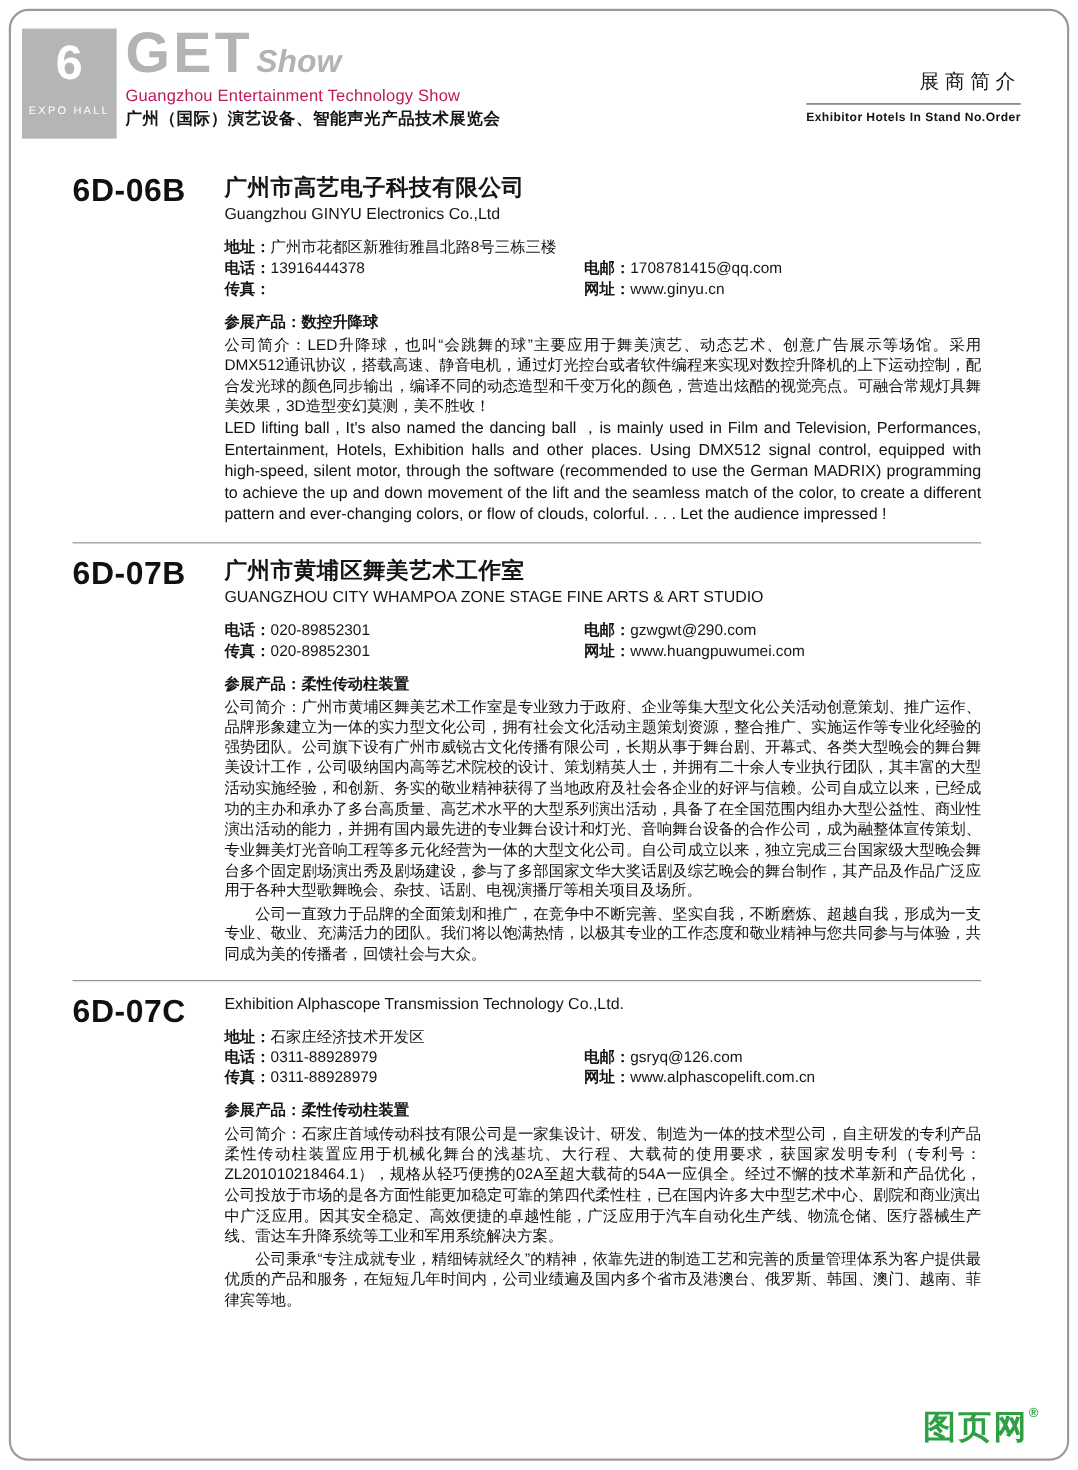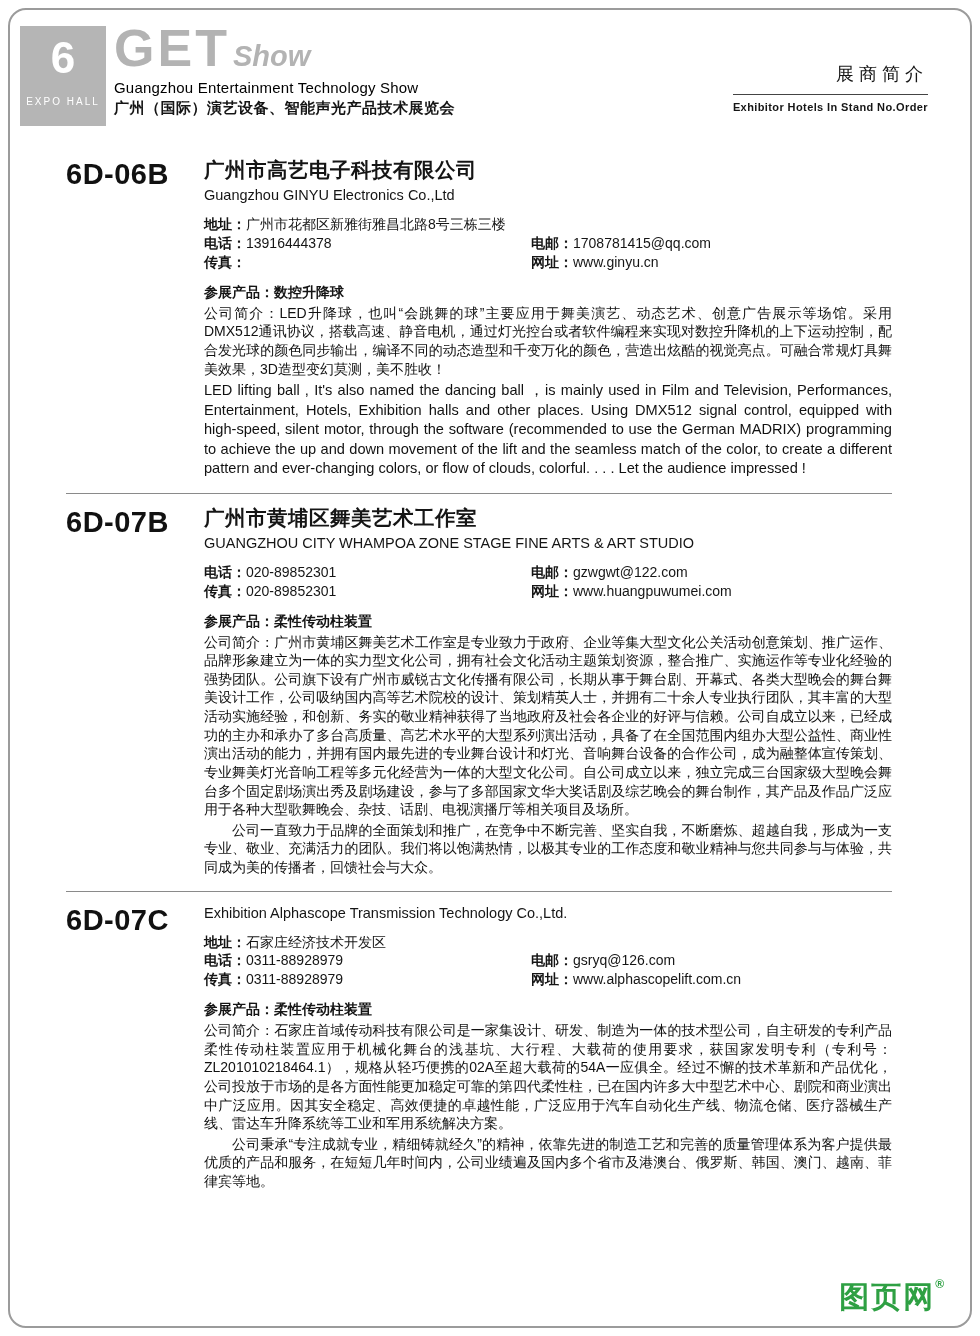--- a/index.html
+++ b/index.html
@@ -22,21 +22,21 @@
     position:absolute; left:10px; top:16px;
     width:86px; height:100px;
     background:#b5b5b5; color:#fff; text-align:center;
   }
   .hall-num { font-size:44px; font-weight:bold; margin-top:10px; line-height:1; }
   .hall-label { font-size:10px; letter-spacing:2px; margin-top:16px; }
   .logo-area { position:absolute; left:104px; top:12px; }
   .logo-line { line-height:1; white-space:nowrap; }
   .logo-get { font-size:52px; font-weight:bold; color:#b3b3b3; letter-spacing:3px; }
   .logo-show { font-size:29px; font-weight:bold; font-style:italic; color:#b3b3b3; margin-left:3px; }
-  .sub-en { font-size:15px; margin-top:5px; letter-spacing:0.2px; color:#000000; }
+  .sub-en { font-size:15px; margin-top:5px; letter-spacing:0.2px; color:#be185d; }
   .sub-cn { font-size:15px; font-weight:bold; margin-top:3px; letter-spacing:0.5px;font-family:Liberation Mono, monospace; }
   .header-right { position:absolute; right:42px; top:52px; text-align:right; }
   .right-title { font-size:18px; letter-spacing:5px; padding-bottom:8px; }
   .right-sub { font-size:11px; font-weight:bold; border-top:1px solid #444; padding-top:6px; letter-spacing:0.4px; }
   
   .entries { padding:4px 78px 0 56px; }
   .entry { display:flex; margin-top:10px; }
   .stand { flex:0 0 138px; width:138px; font-size:29px; font-weight:bold; letter-spacing:0.5px; padding-top:2px; color:#111; }
   .info { flex:1; min-width:0; }
   .name-cn { font-size:20.5px; font-weight:bold; letter-spacing:0.5px; }
@@ -103,21 +103,21 @@
 
     <hr class="sep">
 
     <section class="entry">
       <div class="stand">6D-07B</div>
       <div class="info">
         <h2 class="name-cn">广州市黄埔区舞美艺术工作室</h2>
         <div class="name-en">GUANGZHOU CITY WHAMPOA ZONE STAGE FINE ARTS &amp; ART STUDIO</div>
         <div class="contact">
           <div><span class="c-label">电话：</span><span>020-89852301</span></div>
-          <div><span class="c-label">电邮：</span><span>gzwgwt@122.com</span></div>
+          <div><span class="c-label">电邮：</span><span>gzwgwt@290.com</span></div>
           <div><span class="c-label">传真：</span><span>020-89852301</span></div>
           <div><span class="c-label">网址：</span><span>www.huangpuwumei.com</span></div>
         </div>
         <div class="products"><span class="c-label">参展产品：</span><span>柔性传动柱装置</span></div>
         <p class="body-text"><span class="c-label">公司简介：</span><span>广州市黄埔区舞美艺术工作室是专业致力于政府、企业等集大型文化公关活动创意策划、推广运作、品牌形象建立为一体的实力型文化公司，拥有社会文化活动主题策划资源，整合推广、实施运作等专业化经验的强势团队。公司旗下设有广州市威锐古文化传播有限公司，长期从事于舞台剧、开幕式、各类大型晚会的舞台舞美设计工作，公司吸纳国内高等艺术院校的设计、策划精英人士，并拥有二十余人专业执行团队，其丰富的大型活动实施经验，和创新、务实的敬业精神获得了当地政府及社会各企业的好评与信赖。公司自成立以来，已经成功的主办和承办了多台高质量、高艺术水平的大型系列演出活动，具备了在全国范围内组办大型公益性、商业性演出活动的能力，并拥有国内最先进的专业舞台设计和灯光、音响舞台设备的合作公司，成为融整体宣传策划、专业舞美灯光音响工程等多元化经营为一体的大型文化公司。自公司成立以来，独立完成三台国家级大型晚会舞台多个固定剧场演出秀及剧场建设，参与了多部国家文华大奖话剧及综艺晚会的舞台制作，其产品及作品广泛应用于各种大型歌舞晚会、杂技、话剧、电视演播厅等相关项目及场所。</span></p>
         <p class="body-text indent">公司一直致力于品牌的全面策划和推广，在竞争中不断完善、坚实自我，不断磨炼、超越自我，形成为一支专业、敬业、充满活力的团队。我们将以饱满热情，以极其专业的工作态度和敬业精神与您共同参与与体验，共同成为美的传播者，回馈社会与大众。</p>
       </div>
     </section>
 
     <hr class="sep">

